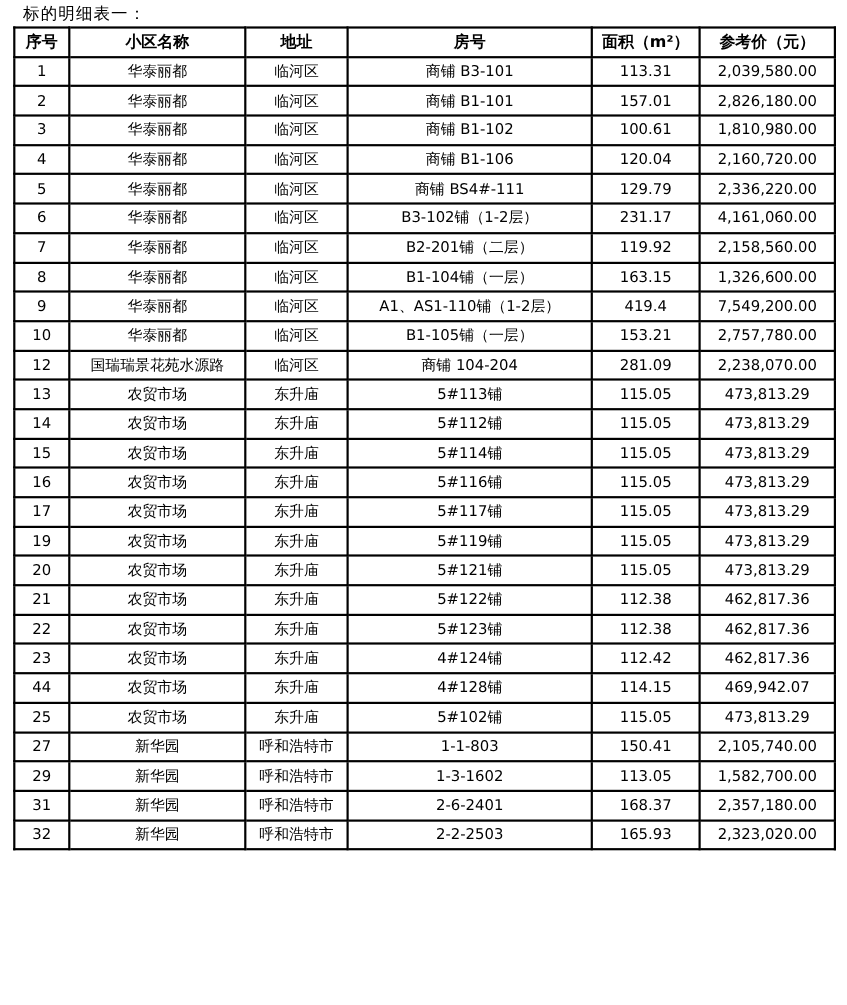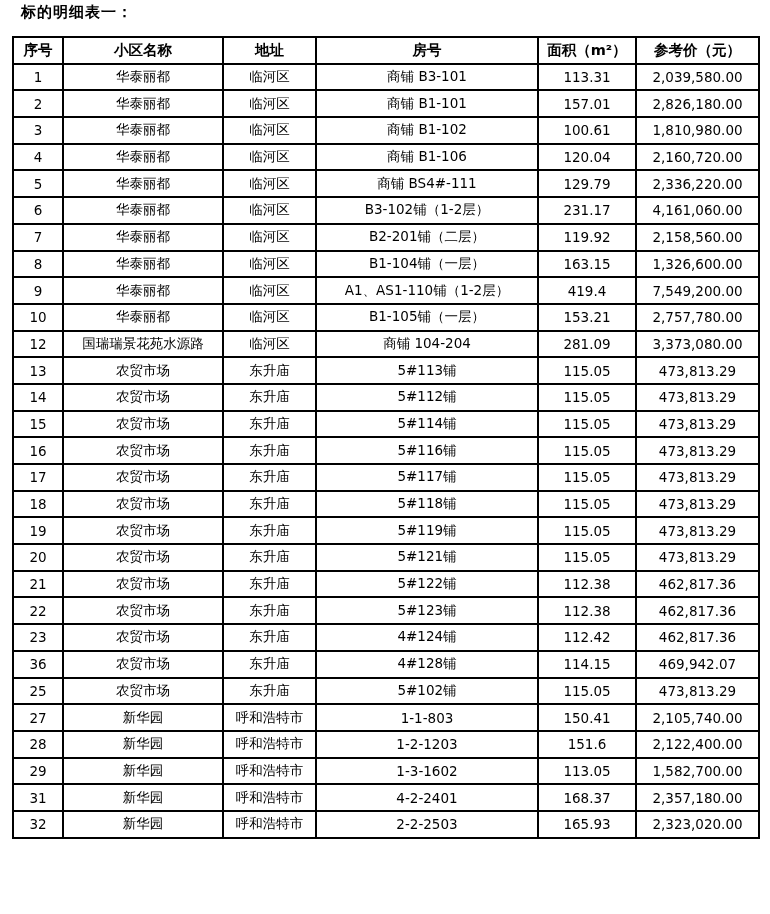--- a/index.html
+++ b/index.html
@@ -17,28 +17,28 @@
     height: 914px;
     position: relative;
     background: #ffffff;
     overflow: hidden;
   }
   .doc-title {
     position: absolute;
     left: 21px;
     top: 3px;
     font-size: 15px;
-    font-weight: bold;
+    font-weight: normal;
     letter-spacing: 1px;
     white-space: nowrap;
   }
   table.listing {
     position: absolute;
     left: 12px;
-    top: 36px;
+    top: 24px;
     width: 746px;
     border-collapse: collapse;
     table-layout: fixed;
   }
   table.listing th,
   table.listing td {
     border: 2px solid #000000;
     text-align: center;
     vertical-align: middle;
     padding: 0 2px;
@@ -167,21 +167,21 @@
           <td>B1-105铺（一层）</td>
           <td>153.21</td>
           <td>2,757,780.00</td>
         </tr>
         <tr>
           <td>12</td>
           <td>国瑞瑞景花苑水源路</td>
           <td>临河区</td>
           <td>商铺 104-204</td>
           <td>281.09</td>
-          <td>3,373,080.00</td>
+          <td>2,238,070.00</td>
         </tr>
         <tr>
           <td>13</td>
           <td>农贸市场</td>
           <td>东升庙</td>
           <td>5#113铺</td>
           <td>115.05</td>
           <td>473,813.29</td>
         </tr>
         <tr>
@@ -206,28 +206,20 @@
           <td>东升庙</td>
           <td>5#116铺</td>
           <td>115.05</td>
           <td>473,813.29</td>
         </tr>
         <tr>
           <td>17</td>
           <td>农贸市场</td>
           <td>东升庙</td>
           <td>5#117铺</td>
-          <td>115.05</td>
-          <td>473,813.29</td>
-        </tr>
-        <tr>
-          <td>18</td>
-          <td>农贸市场</td>
-          <td>东升庙</td>
-          <td>5#118铺</td>
           <td>115.05</td>
           <td>473,813.29</td>
         </tr>
         <tr>
           <td>19</td>
           <td>农贸市场</td>
           <td>东升庙</td>
           <td>5#119铺</td>
           <td>115.05</td>
           <td>473,813.29</td>
@@ -258,21 +250,21 @@
         </tr>
         <tr>
           <td>23</td>
           <td>农贸市场</td>
           <td>东升庙</td>
           <td>4#124铺</td>
           <td>112.42</td>
           <td>462,817.36</td>
         </tr>
         <tr>
-          <td>36</td>
+          <td>44</td>
           <td>农贸市场</td>
           <td>东升庙</td>
           <td>4#128铺</td>
           <td>114.15</td>
           <td>469,942.07</td>
         </tr>
         <tr>
           <td>25</td>
           <td>农贸市场</td>
           <td>东升庙</td>
@@ -282,40 +274,32 @@
         </tr>
         <tr>
           <td>27</td>
           <td>新华园</td>
           <td>呼和浩特市</td>
           <td>1-1-803</td>
           <td>150.41</td>
           <td>2,105,740.00</td>
         </tr>
         <tr>
-          <td>28</td>
-          <td>新华园</td>
-          <td>呼和浩特市</td>
-          <td>1-2-1203</td>
-          <td>151.6</td>
-          <td>2,122,400.00</td>
-        </tr>
-        <tr>
           <td>29</td>
           <td>新华园</td>
           <td>呼和浩特市</td>
           <td>1-3-1602</td>
           <td>113.05</td>
           <td>1,582,700.00</td>
         </tr>
         <tr>
           <td>31</td>
           <td>新华园</td>
           <td>呼和浩特市</td>
-          <td>4-2-2401</td>
+          <td>2-6-2401</td>
           <td>168.37</td>
           <td>2,357,180.00</td>
         </tr>
         <tr>
           <td>32</td>
           <td>新华园</td>
           <td>呼和浩特市</td>
           <td>2-2-2503</td>
           <td>165.93</td>
           <td>2,323,020.00</td>

